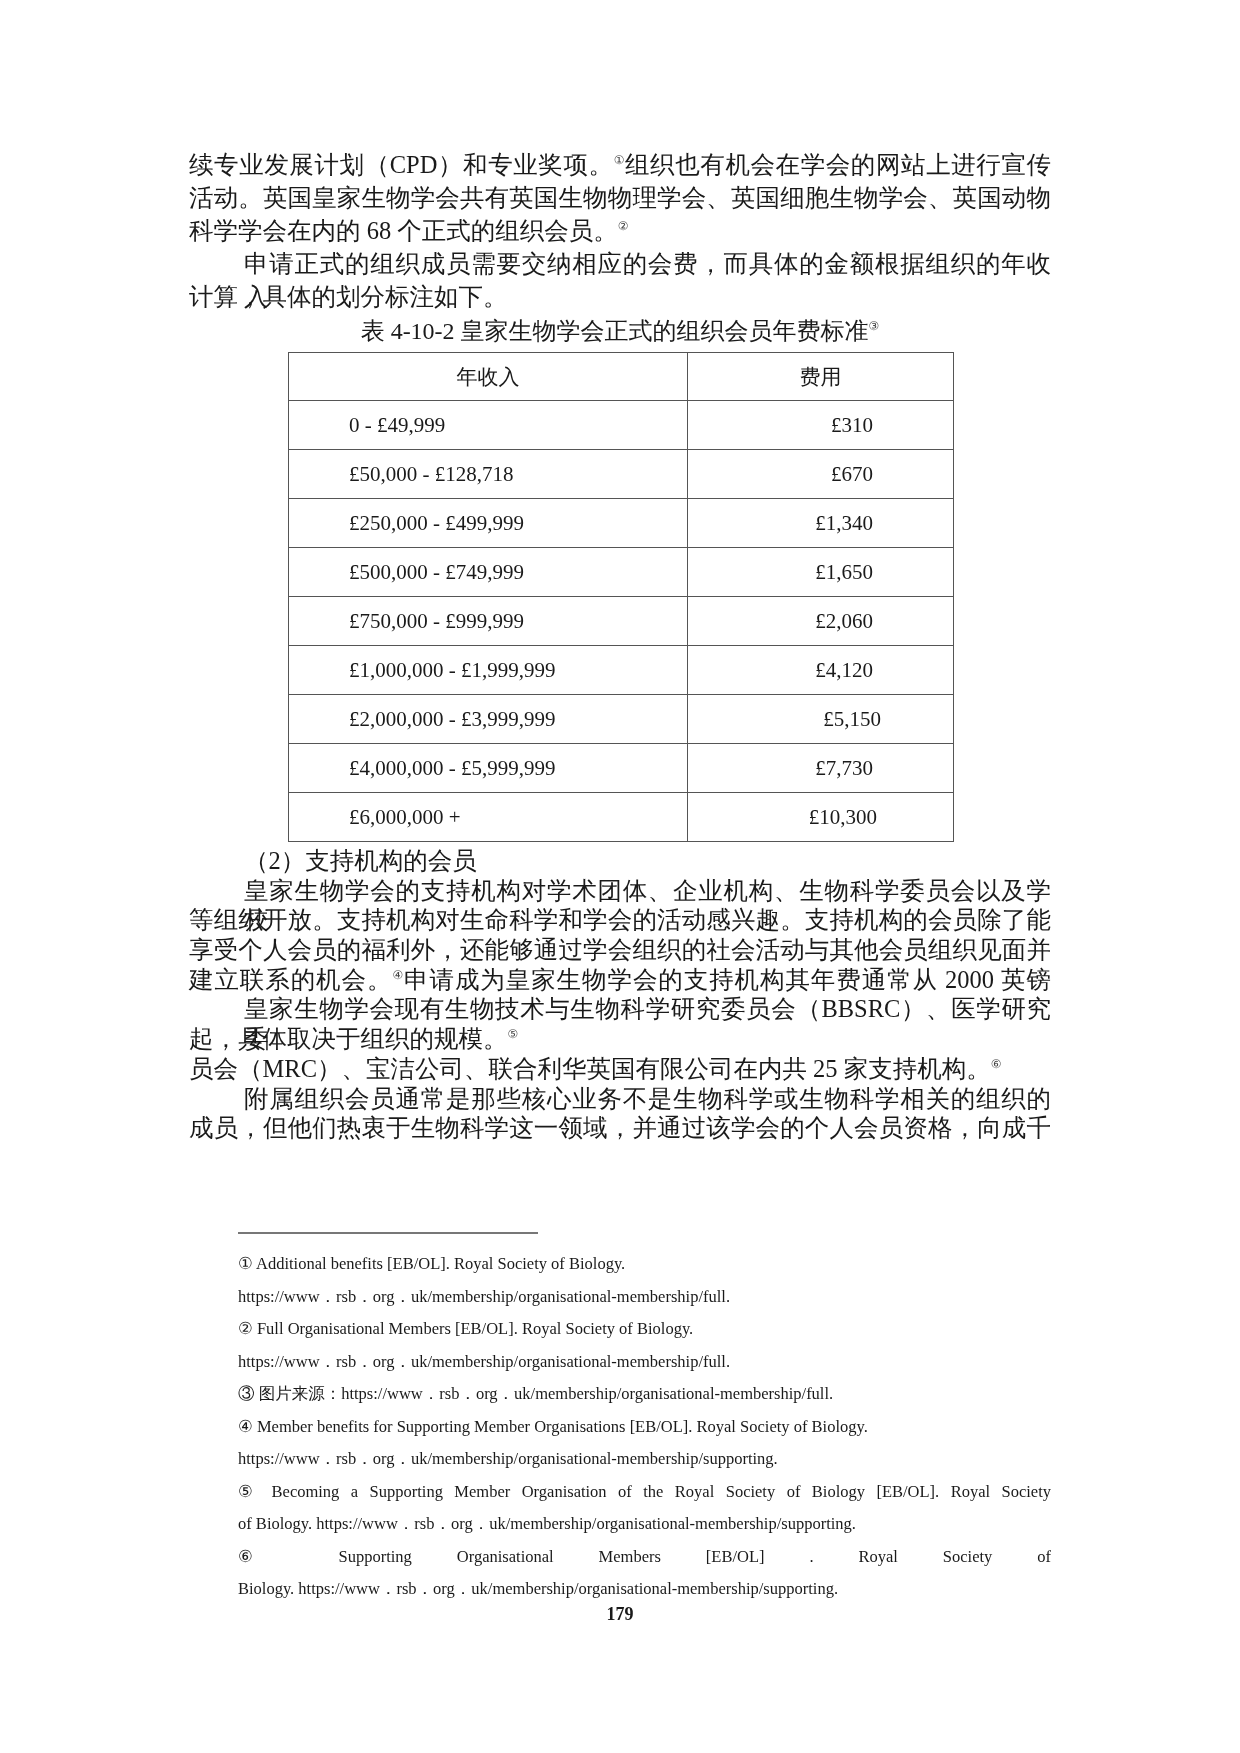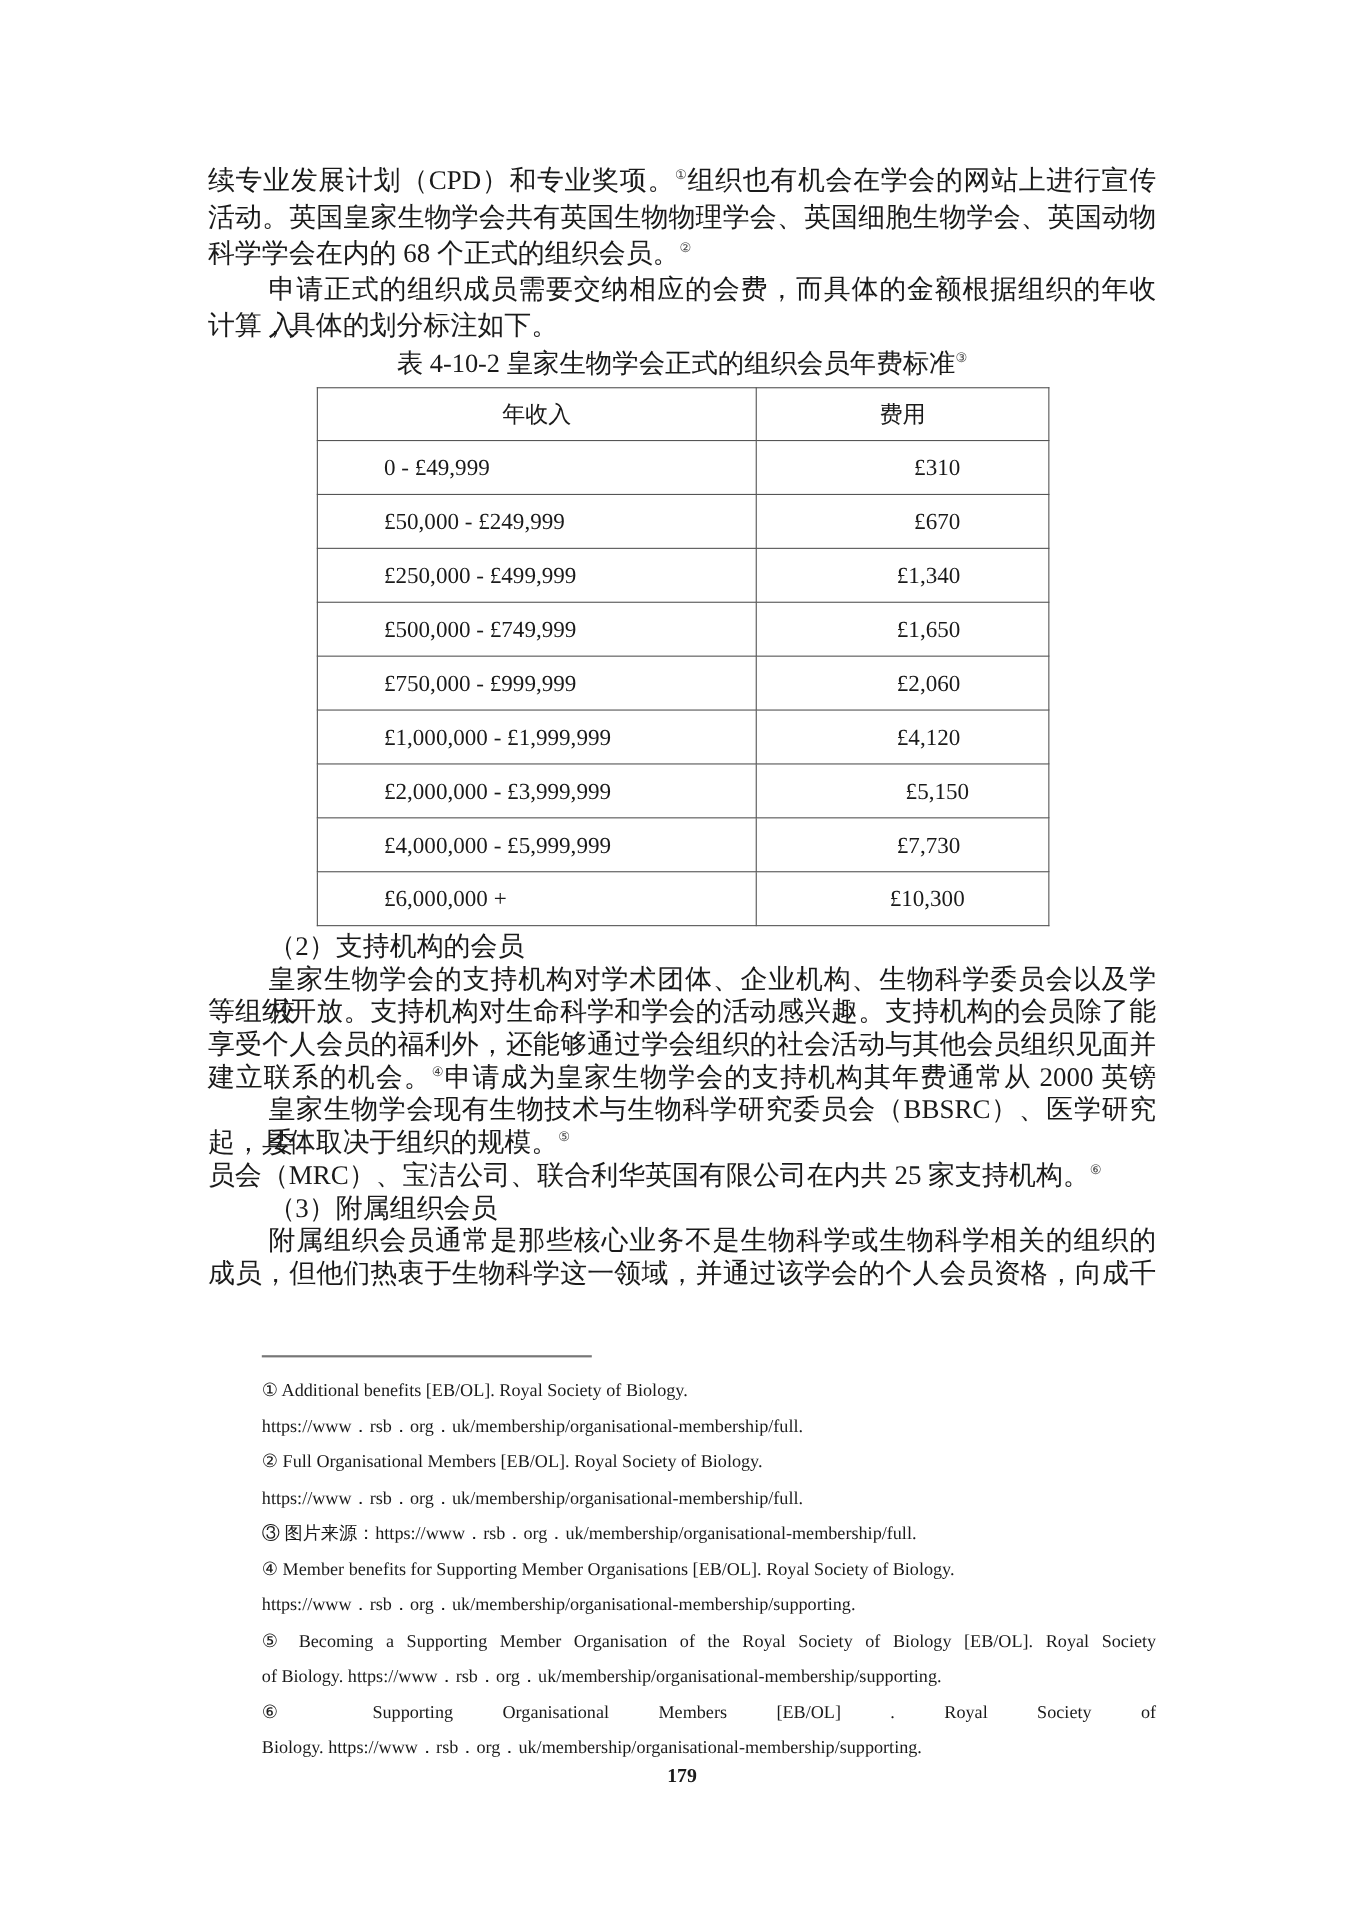--- a/index.html
+++ b/index.html
@@ -65,21 +65,21 @@
     <tbody>
         <tr>
       <th class="c1">年收入</th>
       <th>费用</th>
     </tr>
     <tr>
           <td class="income">0 - £49,999</td>
           <td class="fee-val">£310</td>
         </tr>
     <tr>
-          <td class="income">£50,000 - £249,999</td>
+          <td class="income">£50,000 - £128,718</td>
           <td class="fee-val" style="">£670</td>
         </tr>
     <tr>
           <td class="income">£250,000 - £499,999</td>
           <td class="fee-val">£1,340</td>
         </tr>
     <tr>
           <td class="income">£500,000 - £749,999</td>
           <td class="fee-val">£1,650</td>
         </tr>
@@ -108,21 +108,20 @@
 
   <div id="bottom-block" class="body-text">
     <span class="line indent">（2）支持机构的会员</span>
     <span class="line justify indent">皇家生物学会的支持机构对学术团体、企业机构、生物科学委员会以及学校</span>
     <span class="line justify">等组织开放。支持机构对生命科学和学会的活动感兴趣。支持机构的会员除了能</span>
     <span class="line justify">享受个人会员的福利外，还能够通过学会组织的社会活动与其他会员组织见面并</span>
     <span class="line justify"><span>建立联系的机会。</span><span class="sup">④</span><span>申请成为皇家生物学会的支持机构其年费通常从 2000 英镑</span></span>
     <span class="line justify indent">皇家生物学会现有生物技术与生物科学研究委员会（BBSRC）、医学研究委</span>
     <span class="line"><span>起，具体取决于组织的规模。</span><span class="sup">⑤</span></span>
     <span class="line"><span>员会（MRC）、宝洁公司、联合利华英国有限公司在内共 25 家支持机构。</span><span class="sup">⑥</span></span>
-    <span class="line indent">（3）附属组织会员</span>
     <span class="line justify indent">附属组织会员通常是那些核心业务不是生物科学或生物科学相关的组织的</span>
     <span class="line justify">成员，但他们热衷于生物科学这一领域，并通过该学会的个人会员资格，向成千</span>
   </div>
 
   <div class="rule"></div>
 
   <div class="footnotes">
     <span class="fn-line">① Additional benefits [EB/OL].    Royal Society of Biology.</span>
     <span class="fn-line">https://www．rsb．org．uk/membership/organisational-membership/full.</span>
     <span class="fn-line">② Full Organisational Members [EB/OL].    Royal Society of Biology.</span>

